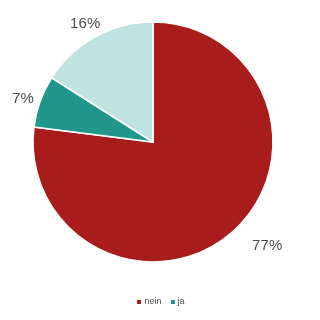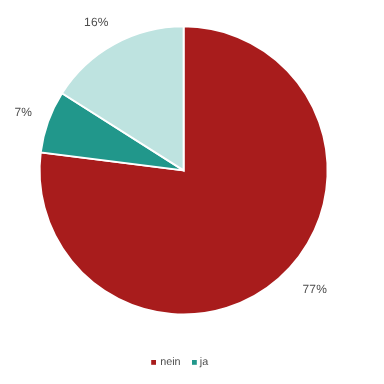--- a/index.html
+++ b/index.html
@@ -22,33 +22,33 @@
   #pie-svg {
     position: absolute;
     left: 0;
     top: 0;
     width: 300px;
     height: 290px;
     display: block;
   }
   .slice-label {
     position: absolute;
-    font-size: 10px;
+    font-size: 15px;
     font-family: "Liberation Sans", sans-serif;
     color: #4d4d4d;
     white-space: nowrap;
     letter-spacing: 0.2px;
   }
   #label-weiss-nicht { left: 70px;  top: 14px;  }
   #label-ja          { left: 12px;  top: 89px;  }
   #label-nein        { left: 252px; top: 236px; }
 
   #legend {
     position: absolute;
-    left: 0;
+    left: 11px;
     top: 296px;
     width: 300px;
     display: flex;
     flex-direction: row;
     justify-content: center;
     align-items: center;
     gap: 9px;
   }
   .legend-item {
     display: flex;

